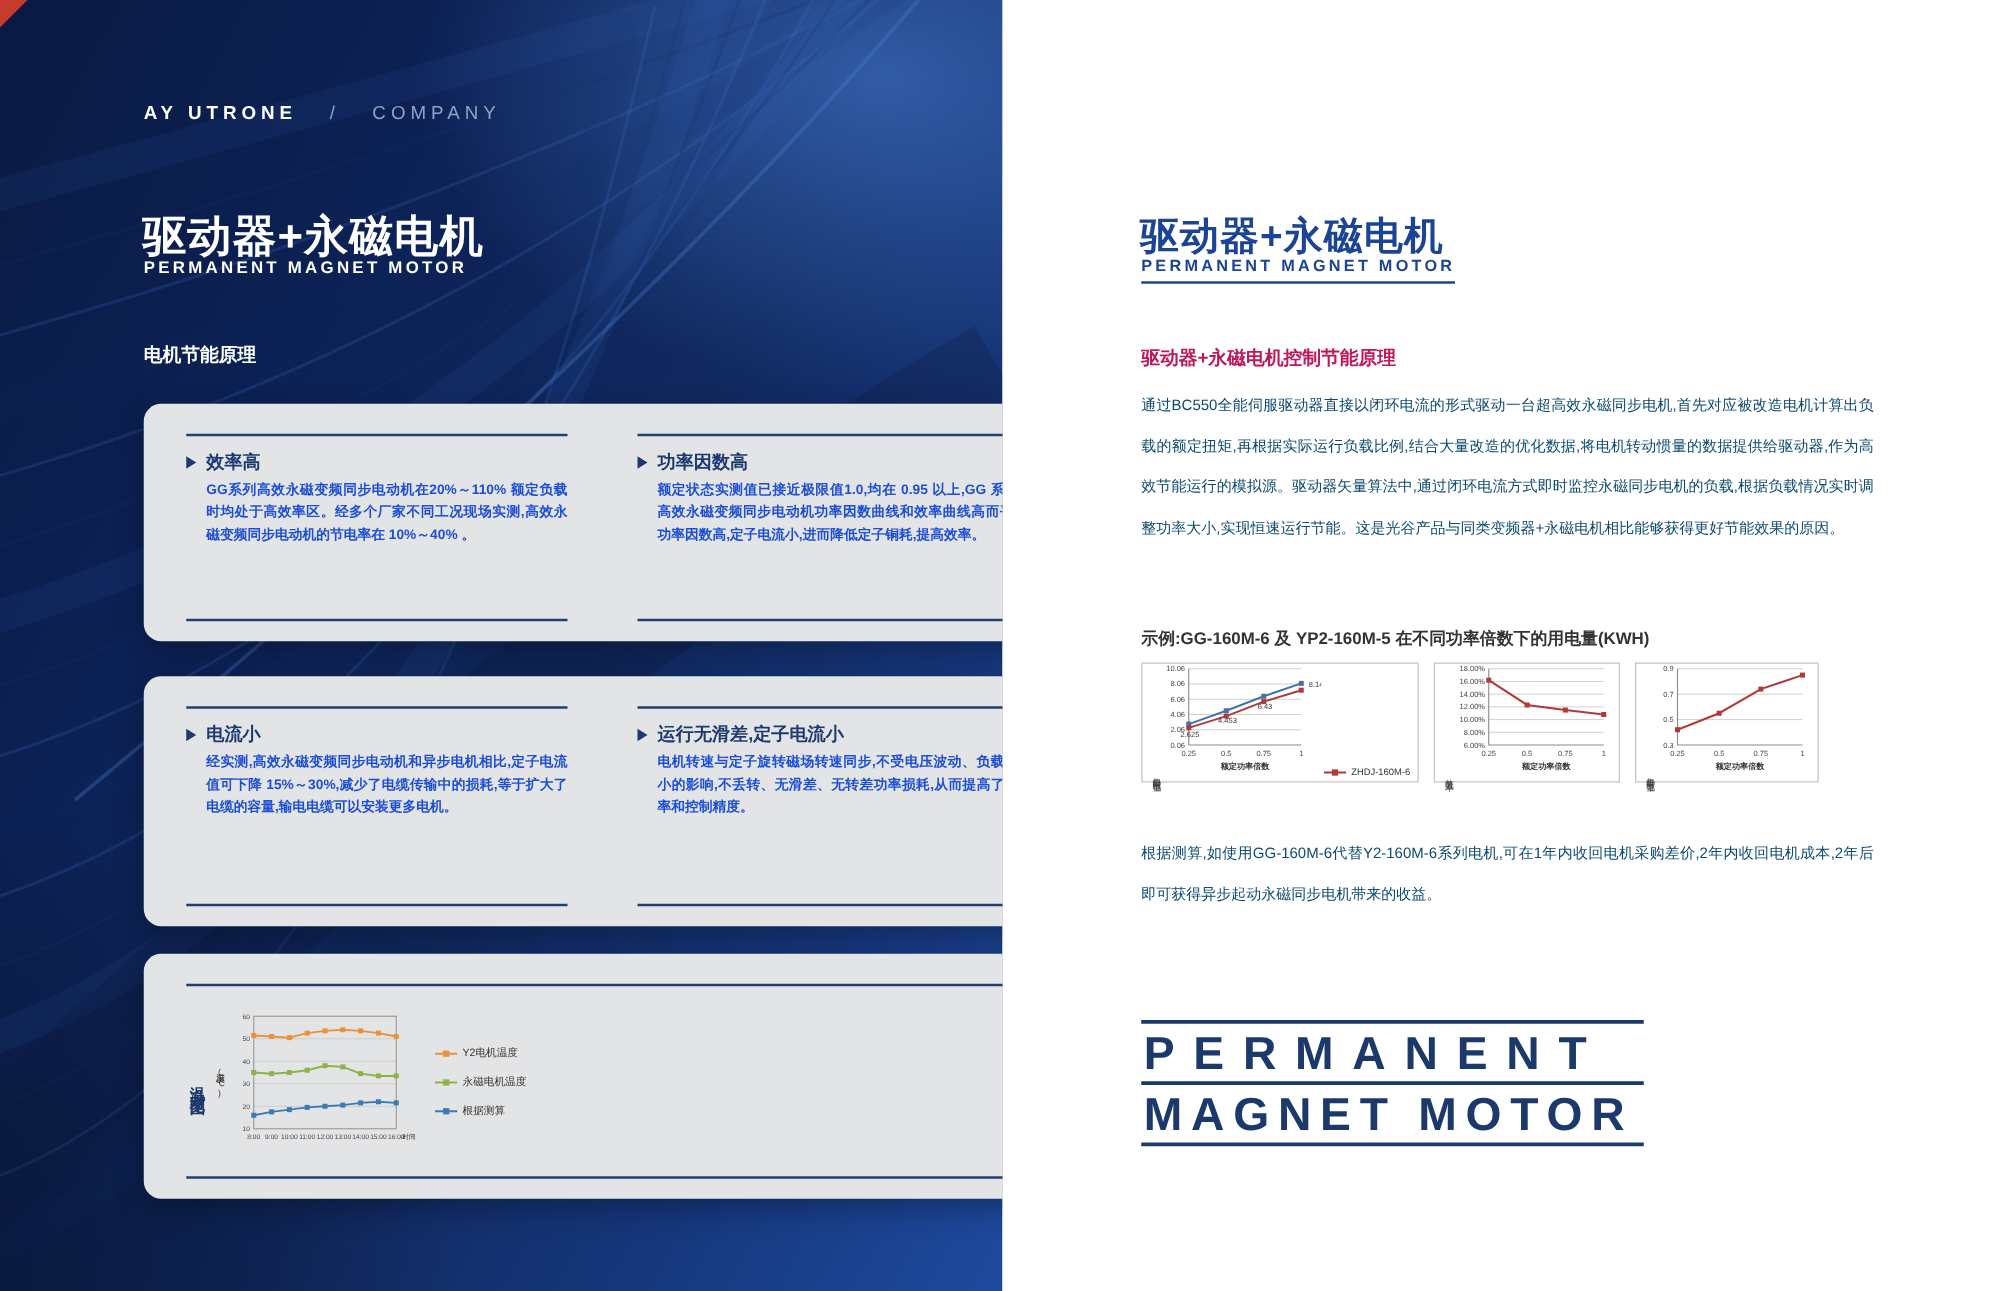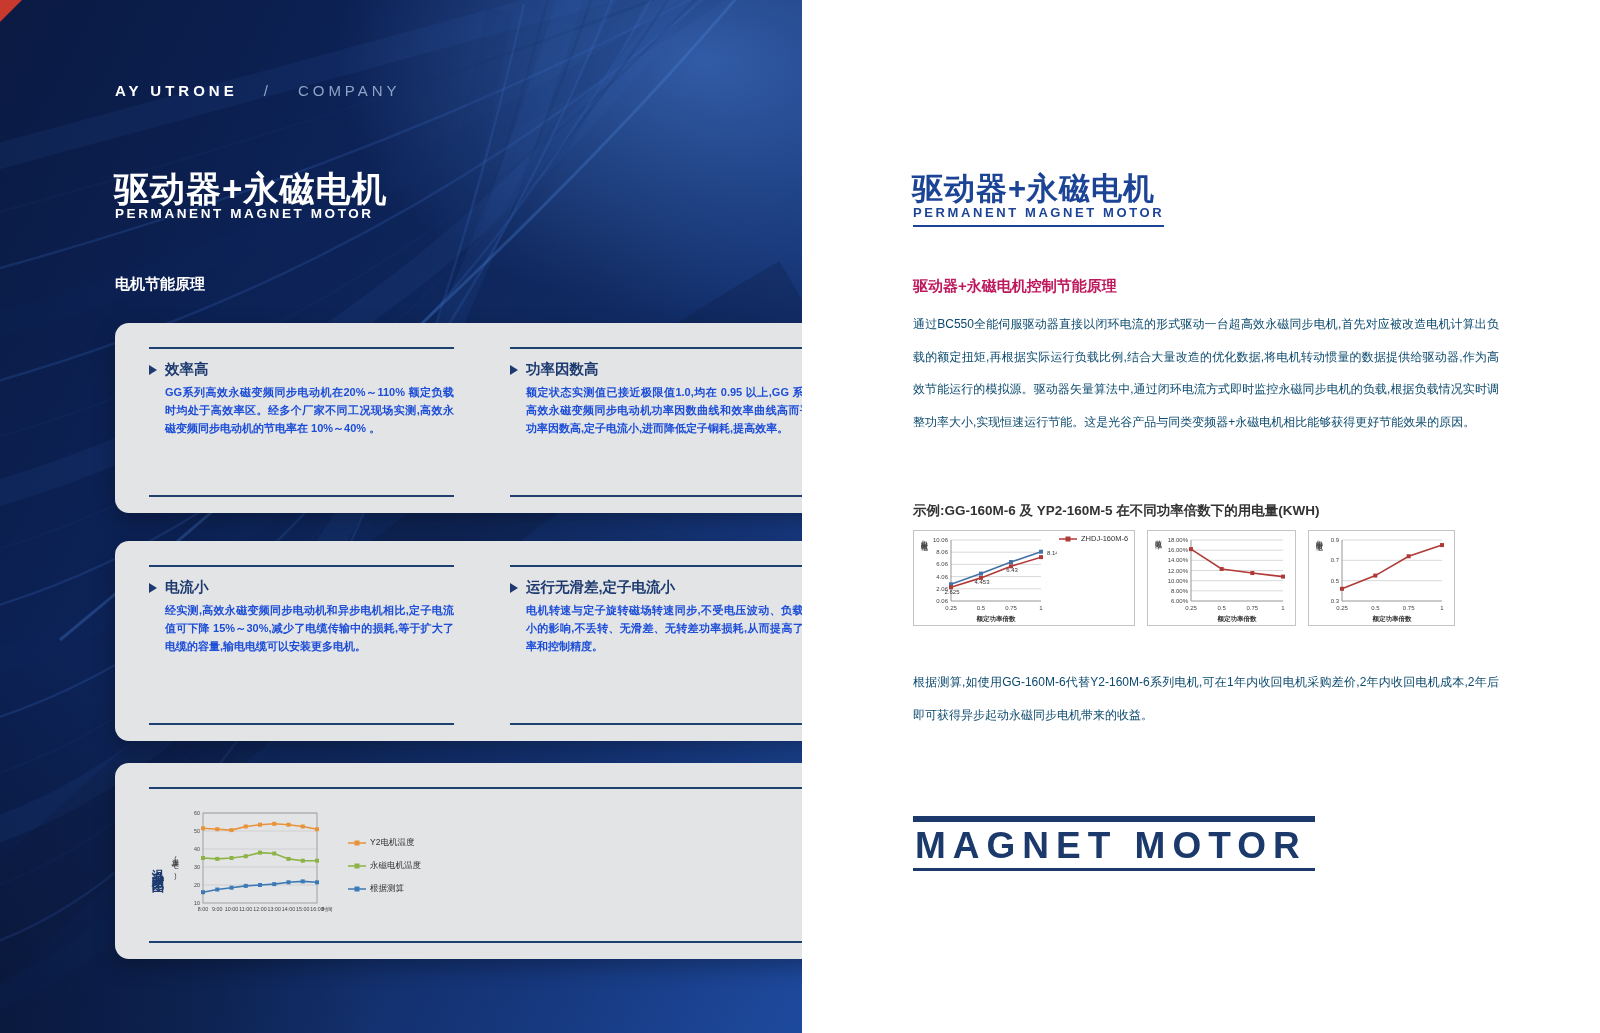--- a/index.html
+++ b/index.html
@@ -54,21 +54,21 @@
   .rp-title{position:absolute;left:110px;top:168px;font-size:31px;font-weight:800;color:#1c4496;letter-spacing:1px;}
   .rp-sub{position:absolute;left:111px;top:205px;font-size:13px;font-weight:700;color:#1c4496;
     letter-spacing:2.6px;padding-bottom:5px;border-bottom:2px solid #1c4496;}
   .rp-section{position:absolute;left:111px;top:277px;font-size:15px;font-weight:700;color:#be185d;}
   .rp-p{position:absolute;left:111px;width:586px;font-size:12px;line-height:2.72;
     color:#0c4a6e;text-align:justify;margin:0;}
   .rp-p1{top:308px;}
   .rp-p2{top:666px;}
   .rp-example{position:absolute;left:111px;top:502px;font-size:13.5px;font-weight:700;color:#333333;}
   .mini-charts{position:absolute;left:111px;top:530px;display:flex;gap:12px;align-items:stretch;}
-  .mini{border:1px solid #c4c4c4;background:#fff;display:flex;align-items:flex-start;
+  .mini{border:1px solid #c4c4c4;background:#fff;display:flex;align-items:flex-end;
     padding:3px 4px;box-sizing:border-box;height:96px;}
   .mini .vylabel{font-size:7px;color:#444;}
   .mini .legend{font-size:7.5px;gap:4px;margin:0 2px;}
 
   .logo-block{position:absolute;left:111px;top:816px;width:402px;color:#1b3a6b;}
   .logo-bar{height:3px;background:#1b3a6b;}
   .logo-line{font-weight:800;color:#1b3a6b;line-height:1.0;padding:5px 0 4px 2px;white-space:nowrap;}
   .logo-line-1{font-size:37px;letter-spacing:15px;}
   .logo-line-2{font-size:37px;letter-spacing:7px;}
 </style>
@@ -342,19 +342,20 @@
             <rect x="82.66666666666666" y="20.266666666666673" width="4" height="4" fill="#b03a37"></rect>
             <rect x="116" y="9.083333333333336" width="4" height="4" fill="#b03a37"></rect>
           </svg></span>
     </div>
   </div>
 
   <p class="rp-p rp-p2">根据测算,如使用GG-160M-6代替Y2-160M-6系列电机,可在1年内收回电机采购差价,2年内收回电机成本,2年后即可获得异步起动永磁同步电机带来的收益。</p>
 
   <div class="logo-block">
     <div class="logo-bar"></div>
+    <div class="logo-line logo-line-1">PERMANENT</div>
     <div class="logo-bar"></div>
     <div class="logo-line logo-line-2">MAGNET MOTOR</div>
     <div class="logo-bar"></div>
   </div>
 </div>
 
 <div class="corner-accent"></div>
 
 </body></html>

